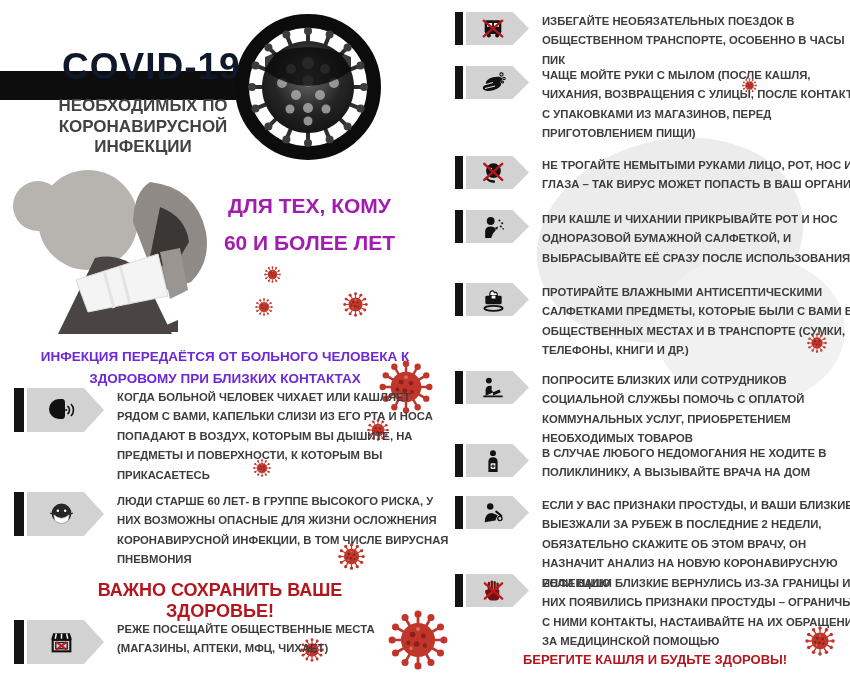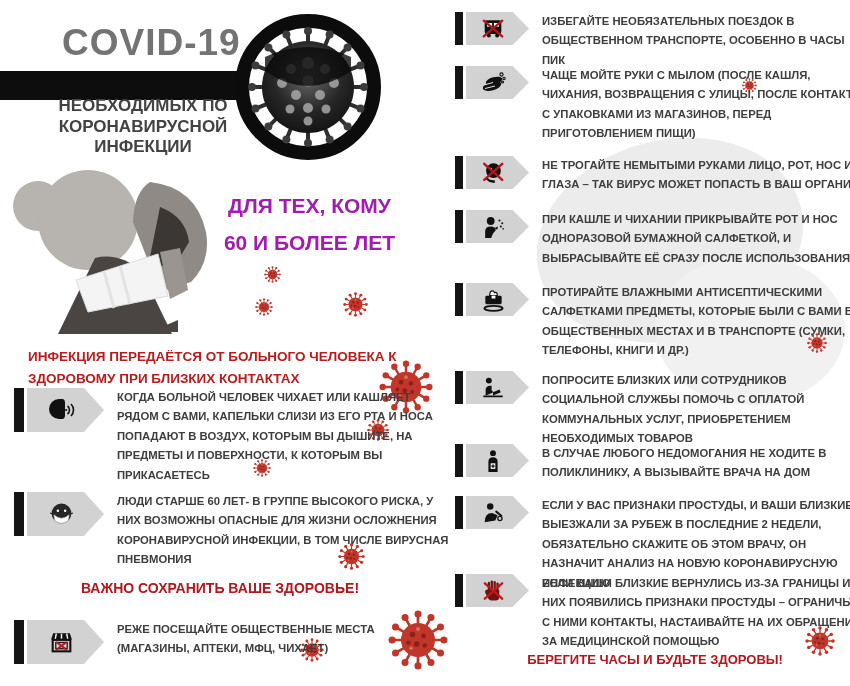--- a/index.html
+++ b/index.html
@@ -1,23 +1,23 @@
 <!DOCTYPE html>
 <html><head>
 <meta charset="utf-8">
 <style>
   html,body{margin:0;padding:0;background:#fff;}
   .poster{position:relative;width:850px;height:686px;background:#ffffff;overflow:hidden;
           font-family:"Liberation Sans", sans-serif;}
   .abs{position:absolute;}
-  .covid-title{font-size:37px;font-weight:800;color:#737373;letter-spacing:1px;z-index:3;}
+  .covid-title{font-size:37px;font-weight:800;color:#0f172a;letter-spacing:1px;z-index:3;margin-top:24px;}
   .subtitle{font-size:17px;line-height:1.22;font-weight:800;color:#424242;text-align:center;z-index:3;}
   .audience{font-size:21px;line-height:1.75;font-weight:800;color:#a21caf;text-align:center;z-index:3;}
-  .red-heading{font-size:13.5px;line-height:1.6;font-weight:800;color:#b91c1c;z-index:3;}
-  .red-note{font-size:14px;font-weight:800;color:#b3161d;text-align:center;z-index:3;}
+  .red-heading{font-size:13.5px;line-height:1.6;font-weight:800;color:#6d28d9;text-align:center;z-index:3;}
+  .red-note{font-size:18px;font-weight:800;color:#b3161d;text-align:center;z-index:3;}
   .bullet{display:flex;align-items:flex-start;gap:13px;z-index:3;}
   .tag{display:flex;flex:0 0 auto;}
   .tag-bar{background:#141414;margin-right:3px;}
   .tag-arrow{background:#d2d2d2;display:flex;align-items:center;justify-content:center;
              clip-path:polygon(0 0,74% 0,100% 50%,74% 100%,0 100%);padding-right:9px;}
   .lg .tag-bar{width:10px;height:44px;}
   .lg .tag-arrow{width:68px;height:44px;}
   .sm .tag-bar{width:8px;height:33px;}
   .sm .tag-arrow{width:54px;height:33px;}
   .body-text{font-size:11.3px;line-height:1.72;font-weight:700;color:#3d3d3d;}
@@ -340,21 +340,21 @@
               <rect x="16" y="4.6" width="2.4" height="8.4" rx="1.2"></rect>
             <path d="M6.5,12 q-3,0.5 -2,3.5 l2.5,5 q1.5,3 5,3 h3 q4,0 4,-4 v-7 z"></path>
           </g>
           <path d="M4,5.5 L22,21.5 M22,5.5 L4,21.5" stroke="#c01818" stroke-width="2.4" stroke-linecap="round" fill="none"></path>
         </svg>
       </div>
     </div>
     <div class="body-text" style="width:328px">ЕСЛИ ВАШИ БЛИЗКИЕ ВЕРНУЛИСЬ ИЗ-ЗА ГРАНИЦЫ И У НИХ ПОЯВИЛИСЬ ПРИЗНАКИ ПРОСТУДЫ – ОГРАНИЧЬТЕ С НИМИ КОНТАКТЫ, НАСТАИВАЙТЕ НА ИХ ОБРАЩЕНИИ ЗА МЕДИЦИНСКОЙ ПОМОЩЬЮ</div>
   </div>
 
-  <div class="abs red-note" style="left:515px;top:652px;width:280px;font-size:13px">БЕРЕГИТЕ ЧАСЫ И БУДЬТЕ ЗДОРОВЫ!</div>
+  <div class="abs red-note" style="left:515px;top:652px;width:280px;font-size:13px">БЕРЕГИТЕ КАШЛЯ И БУДЬТЕ ЗДОРОВЫ!</div>
 
   <svg class="abs z1" style="left:742px;top:78px" width="15" height="15" viewBox="0 0 44 44">
       <use href="#dvirus"></use>
     </svg>
   <svg class="abs z1" style="left:264px;top:266px" width="17" height="17" viewBox="0 0 44 44">
       <use href="#dvirus"></use>
     </svg>
   <svg class="abs z1" style="left:255px;top:298px" width="18" height="18" viewBox="0 0 44 44">
       <use href="#dvirus"></use>
     </svg>

